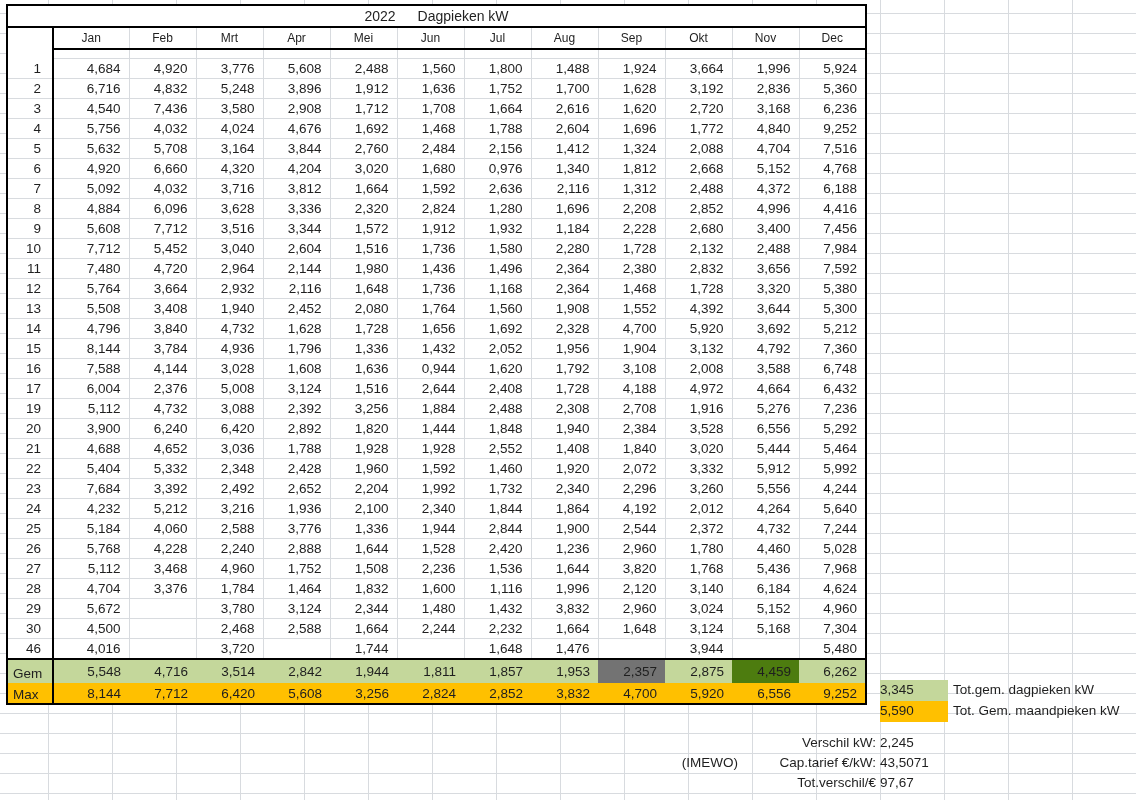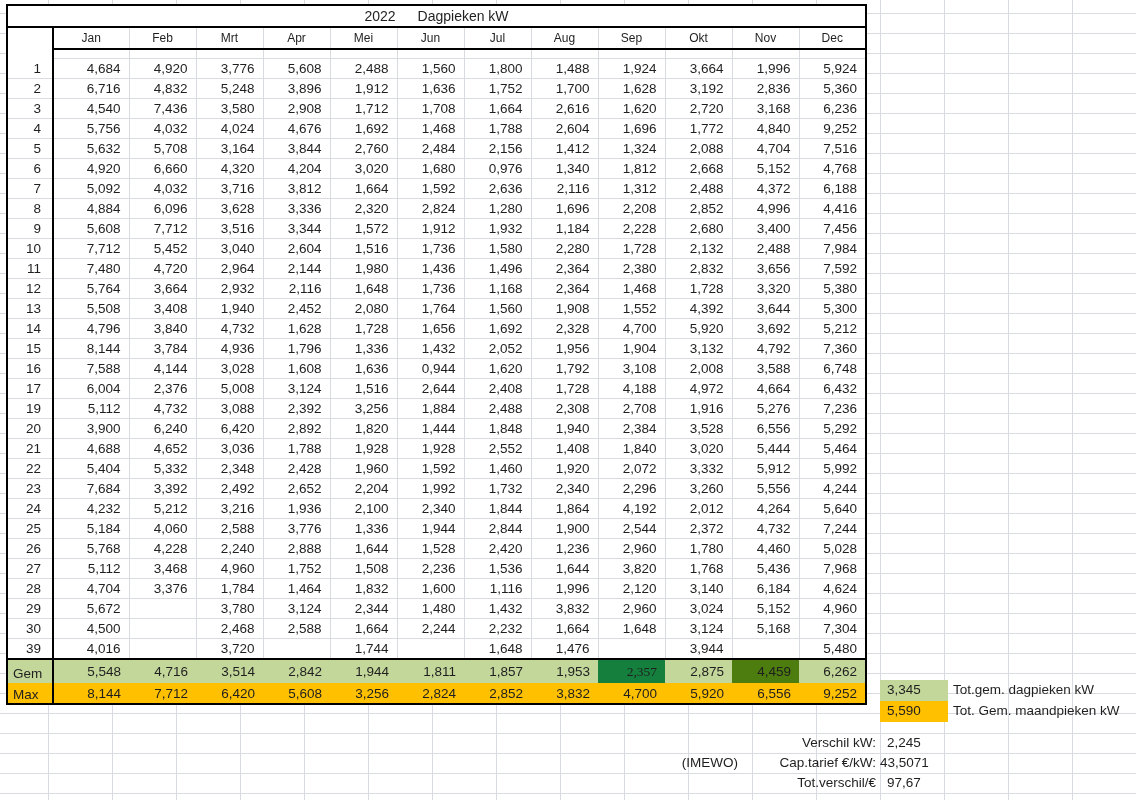--- a/index.html
+++ b/index.html
@@ -38,21 +38,21 @@
     border-right:2px solid #000;border-bottom:1px solid #d8dbdf;
   }
   tbody td{
     height:19px;text-align:right;padding:0 8px 0 0;
     border-right:1px solid #d8dbdf;border-bottom:1px solid #d8dbdf;
   }
   tfoot tr th{font-weight:400;text-align:left;padding:3px 0 0 5px;border-right:2px solid #000;}
   tfoot tr td{text-align:right;padding:0 8px 0 0;height:20px;}
   tfoot tr.gem-row th, tfoot tr.gem-row td{border-top:2px solid #000;height:20px;}
   .abs{position:absolute;line-height:20px;font-size:13.5px;white-space:nowrap;box-sizing:border-box;}
-  .val-cell{text-align:center;padding-right:20px;}
+  .val-cell{text-align:left;padding-right:20px;}
   .r{text-align:right;}
 </style>
 </head>
 <body>
 
 <div class="sheet">
 
   <table class="main">
     <colgroup>
       <col class="c-rowhead">
@@ -536,21 +536,21 @@
           <td>1,664</td>
           <td>2,244</td>
           <td>2,232</td>
           <td>1,664</td>
           <td>1,648</td>
           <td>3,124</td>
           <td>5,168</td>
           <td>7,304</td>
         </tr>
         <tr>
-          <th>39</th>
+          <th>46</th>
           <td>4,016</td>
           <td></td>
           <td>3,720</td>
           <td></td>
           <td>1,744</td>
           <td></td>
           <td>1,648</td>
           <td>1,476</td>
           <td></td>
           <td>3,944</td>
@@ -562,21 +562,21 @@
       <tr class="gem-row">
         <th style="background: rgb(196, 215, 155);">Gem</th>
       <td style="background: rgb(196, 215, 155);">5,548</td>
           <td style="background: rgb(196, 215, 155);">4,716</td>
           <td style="background: rgb(196, 215, 155);">3,514</td>
           <td style="background: rgb(196, 215, 155);">2,842</td>
           <td style="background: rgb(196, 215, 155);">1,944</td>
           <td style="background: rgb(196, 215, 155);">1,811</td>
           <td style="background: rgb(196, 215, 155);">1,857</td>
           <td style="background: rgb(196, 215, 155);">1,953</td>
-          <td style="background: #15803d; font-family: Liberation Serif, serif;">2,357</td>
+          <td style="background: #737373;">2,357</td>
           <td style="background: rgb(196, 215, 155);">2,875</td>
           <td style="background: #4d7c0f;">4,459</td>
           <td style="background: rgb(196, 215, 155);">6,262</td>
         </tr>
       <tr class="max-row">
         <th style="background: rgb(255, 192, 0);">Max</th>
       <td style="background: rgb(255, 192, 0);">8,144</td>
           <td style="background: rgb(255, 192, 0);">7,712</td>
           <td style="background: rgb(255, 192, 0);">6,420</td>
           <td style="background: rgb(255, 192, 0);">5,608</td>

